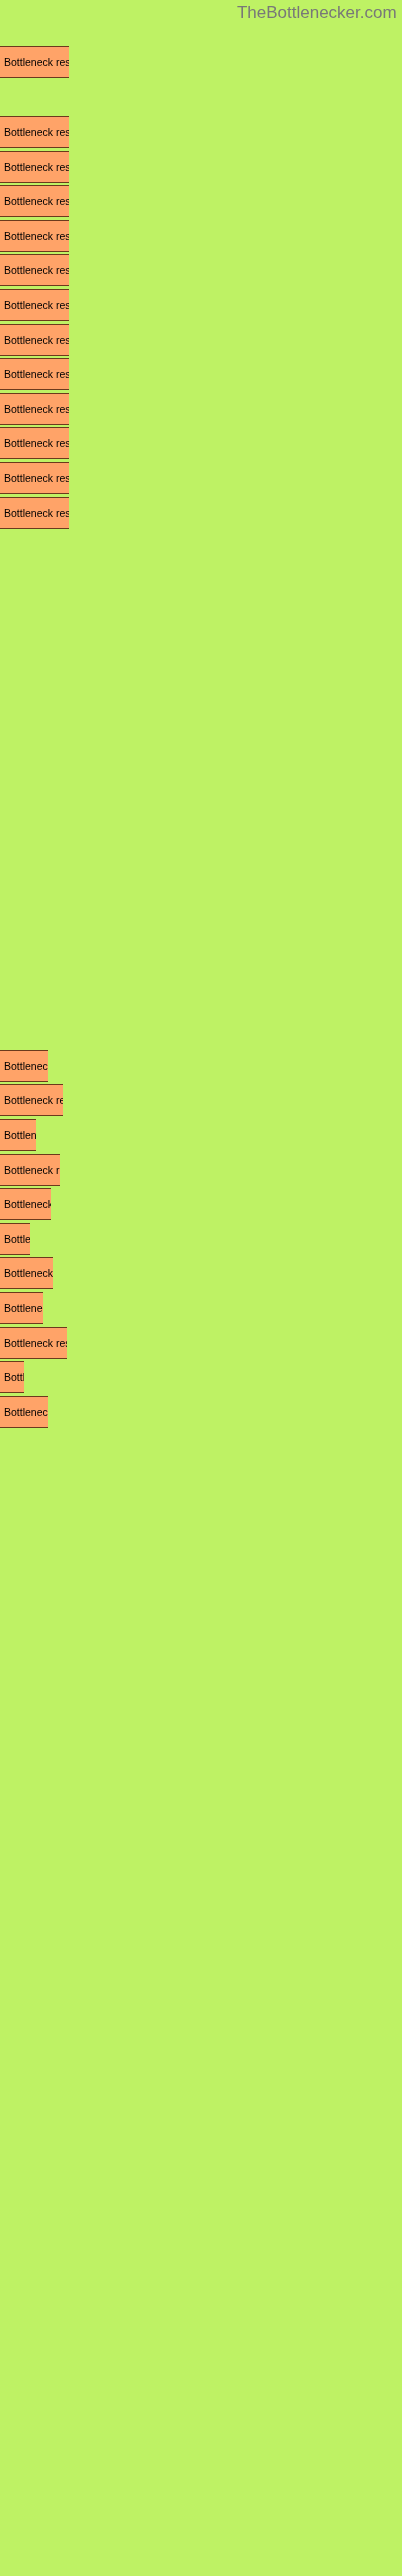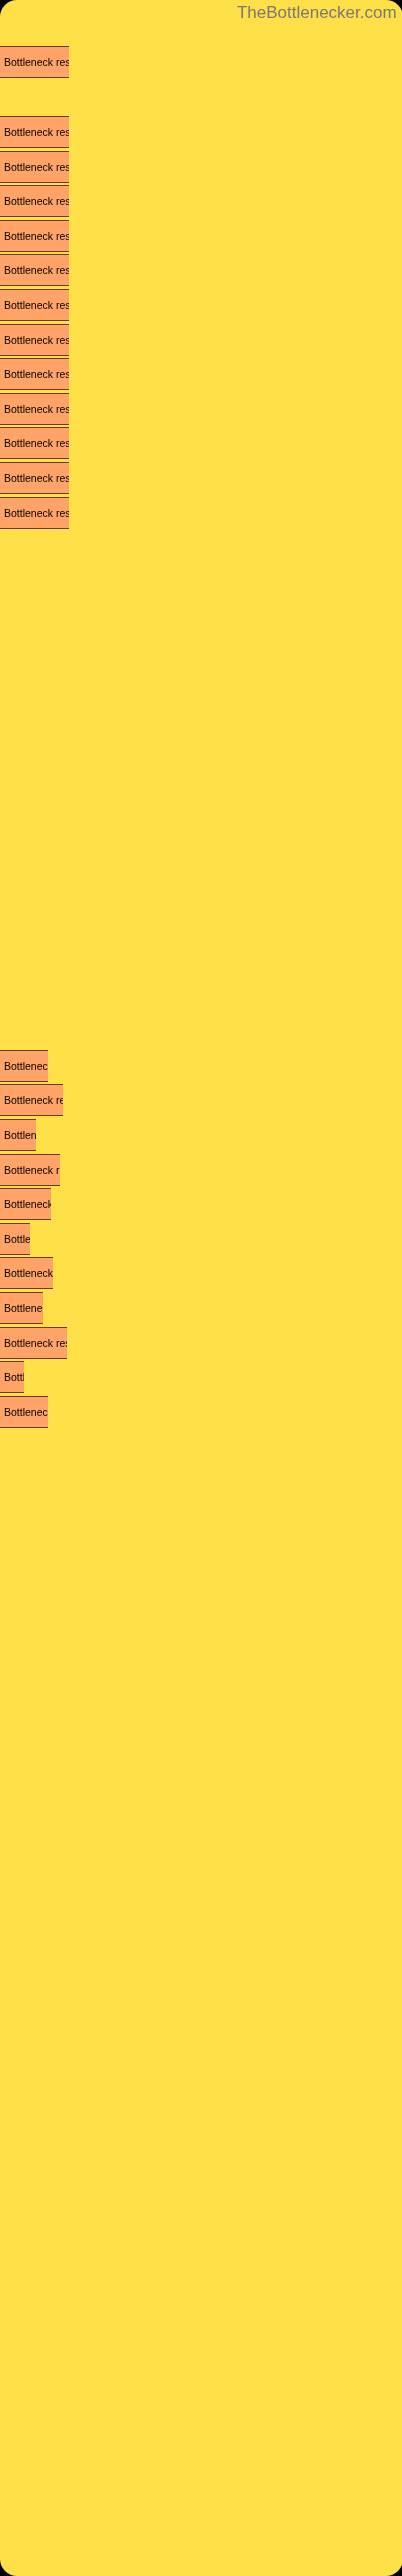--- a/index.html
+++ b/index.html
@@ -15,22 +15,21 @@
     overflow: hidden;
     font-family: "Liberation Sans", sans-serif;
     -webkit-font-smoothing: antialiased;
   }
   #chart-root {
     position: absolute;
     left: 0;
     top: 0;
     width: 403px;
     height: 2576px;
-    background: #fde047;
-    border-radius: 17px;
+    background: #bef264;
   }
   #watermark {
     position: absolute;
     right: 6.4px;
     top: 1.6px;
     color: #787878;
     font-size: 17px;
     font-family: "Liberation Sans", sans-serif;
     letter-spacing: 0px;
     white-space: nowrap;

